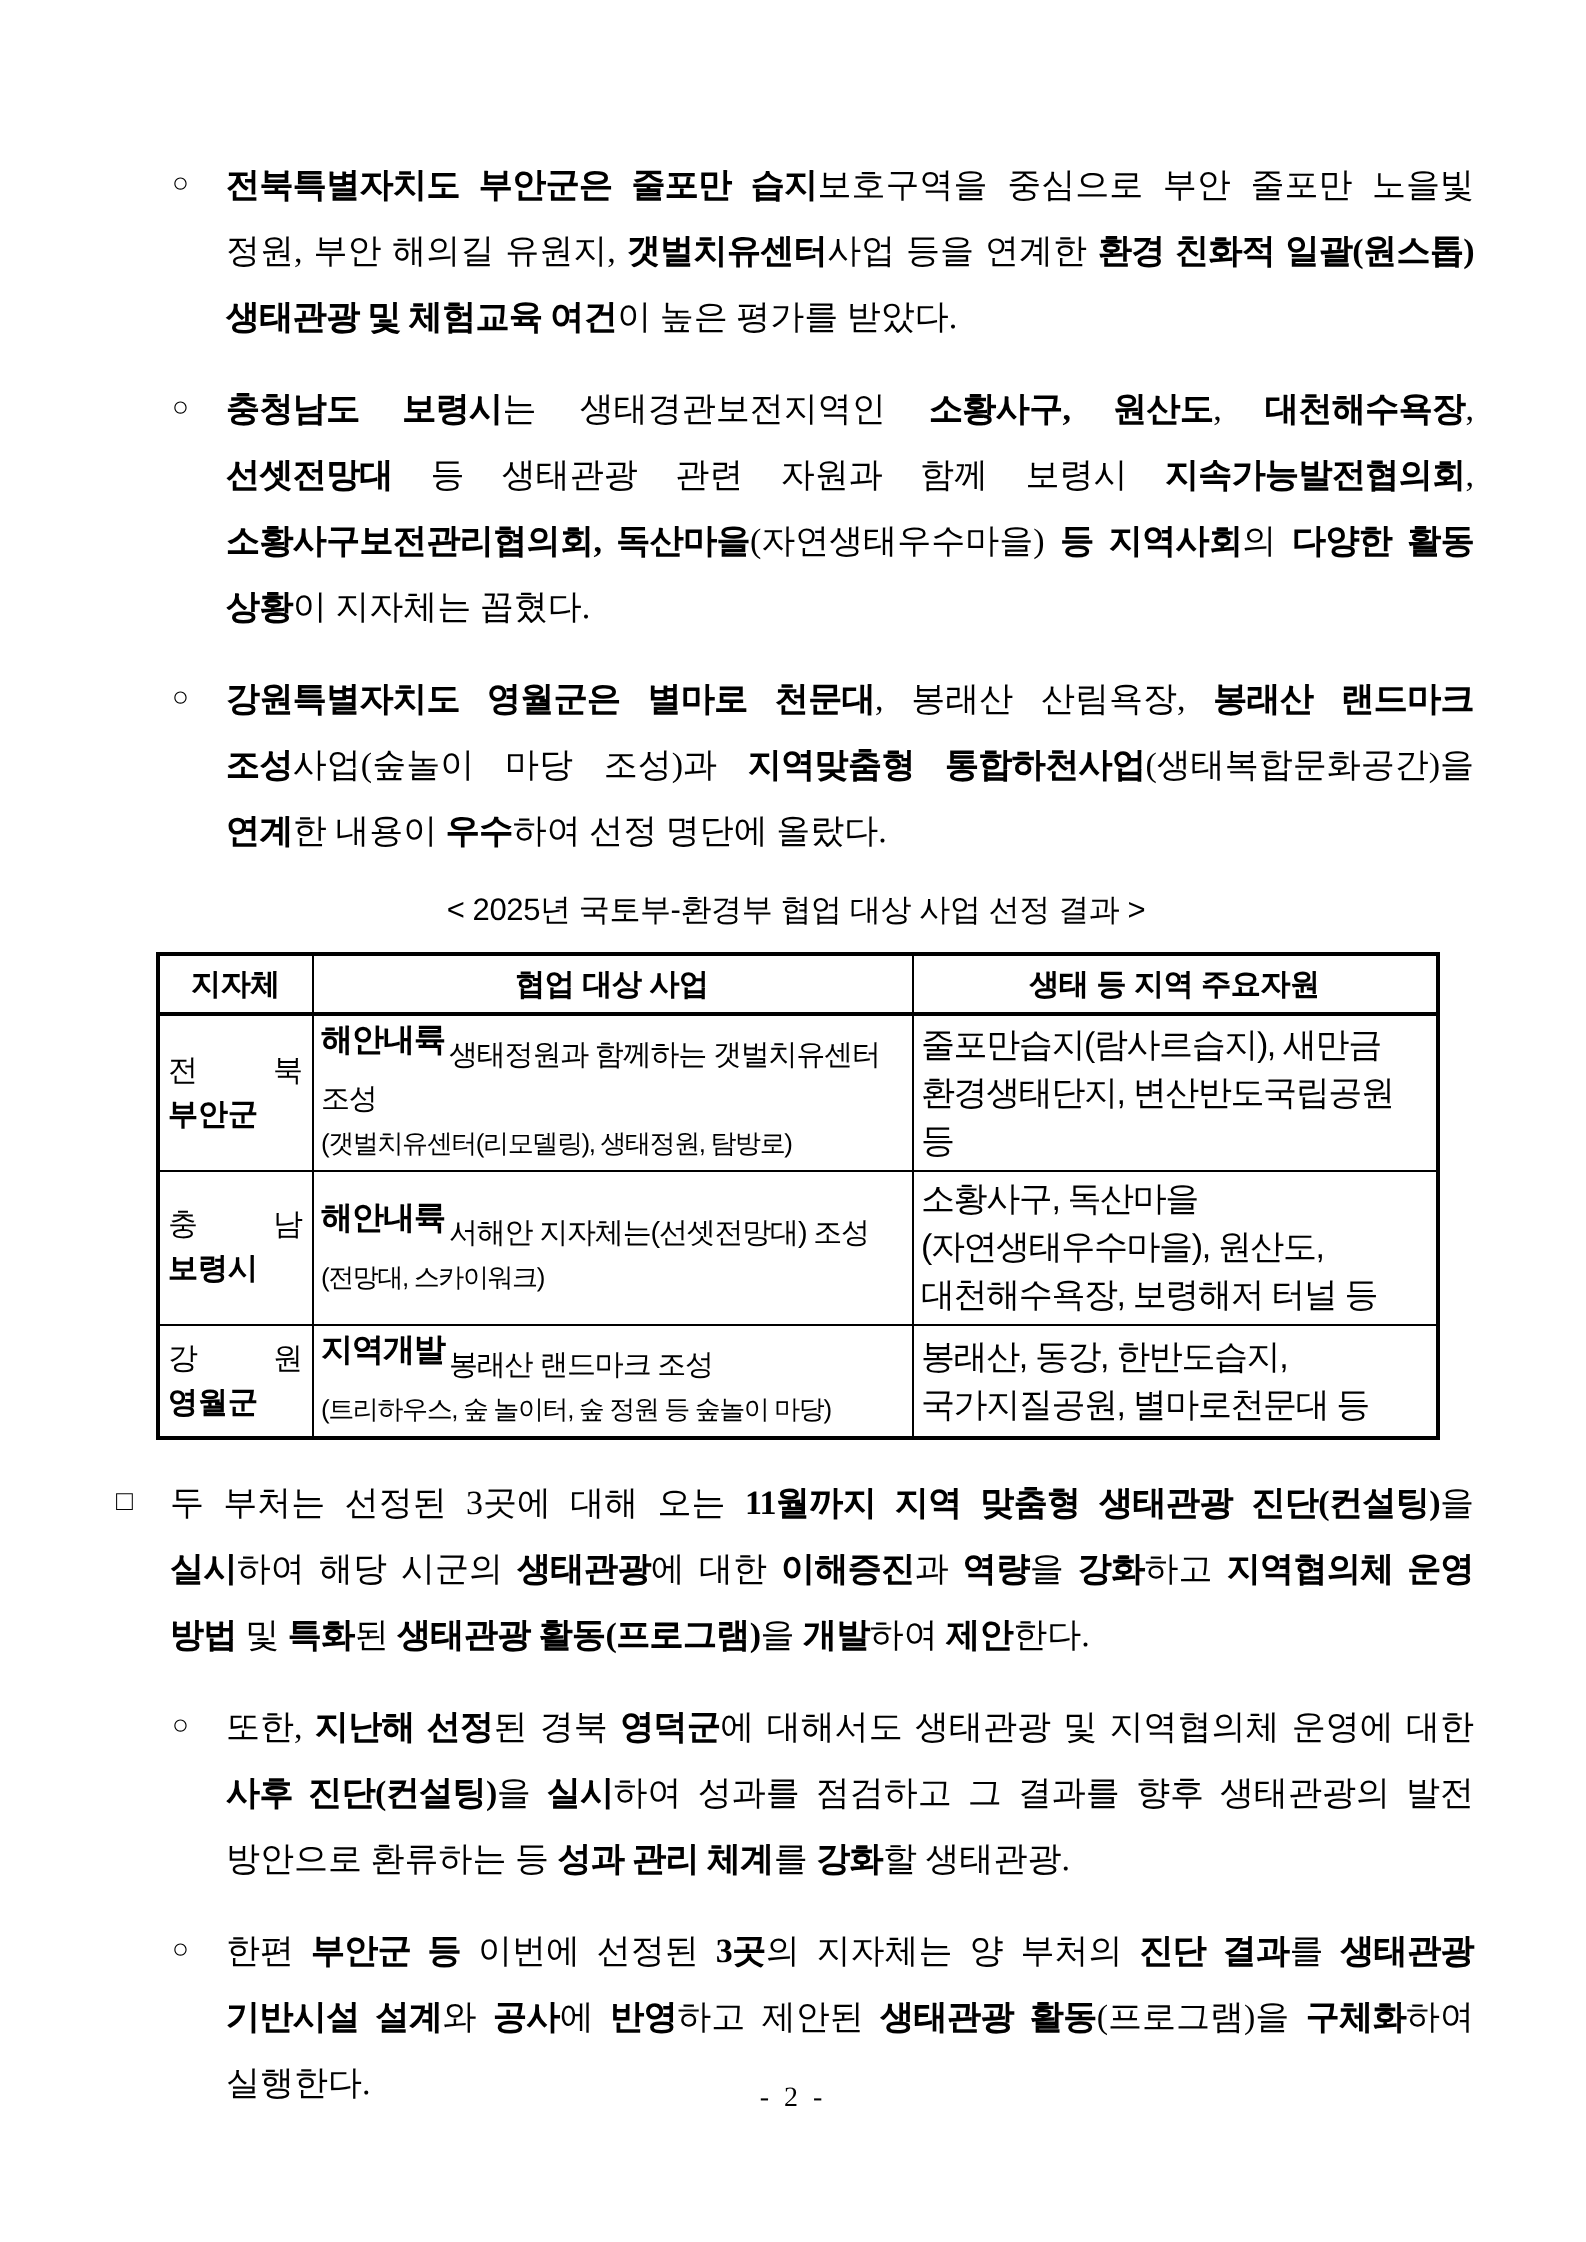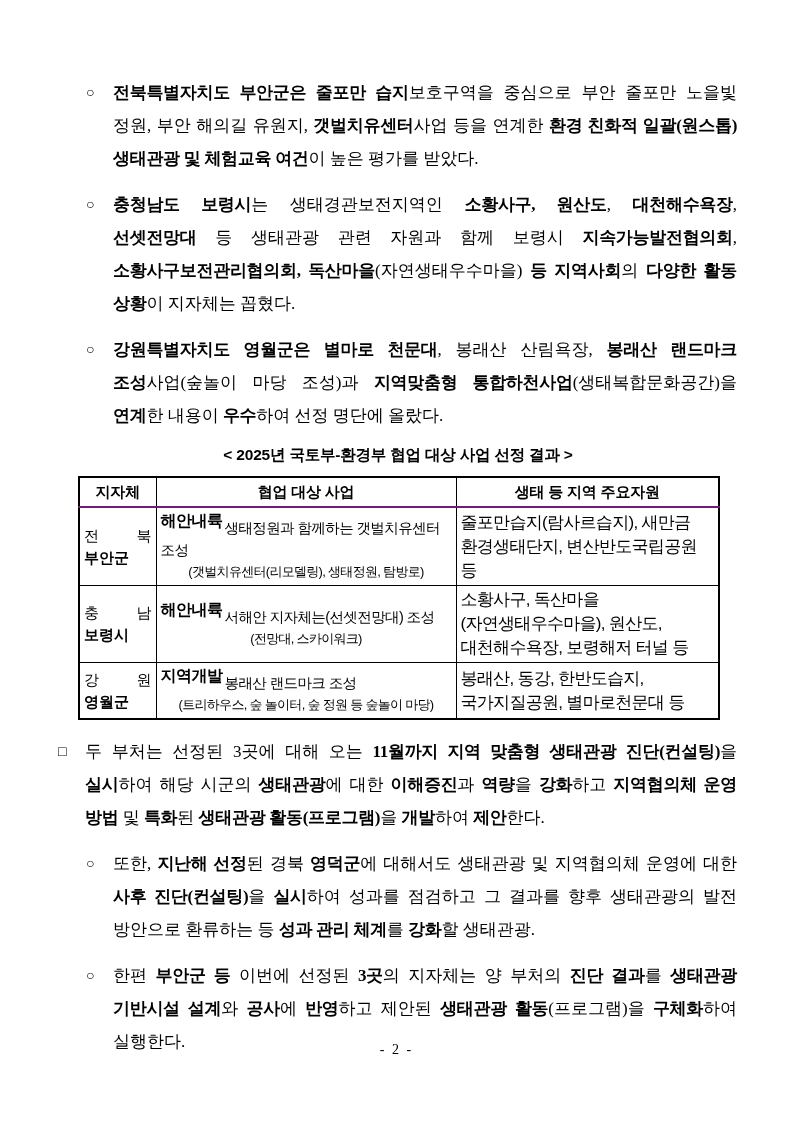--- a/index.html
+++ b/index.html
@@ -13,43 +13,43 @@
   .para{display:flex;margin-bottom:13px;font-size:17px;line-height:33px;
         text-align:justify;word-break:keep-all;}
   .para .marker{flex:none;width:27px;font-size:14px;line-height:33px;}
   .para .ptext{flex:1;}
   .para.indent1{margin-left:28px;}
   .para .ptext b{font-weight:bold;letter-spacing:-0.3px;}
 
   
   .tbl-caption{
     font-family:"Liberation Sans","DejaVu Sans",sans-serif;
-    font-size:15.5px;font-weight:700;text-align:center;
+    font-size:15.5px;font-weight:400;text-align:center;
     margin:2px 0 10px 20px;width:640px;letter-spacing:-0.2px;
   }
 
   
   table.coop{
     border-collapse:collapse;table-layout:fixed;
     margin-left:20px;width:640px;
     font-family:"Liberation Sans","DejaVu Sans",sans-serif;
     border:2.5px solid #000;
   }
   table.coop th,table.coop td{border:1px solid #000;padding:2px 4px;vertical-align:middle;}
   table.coop thead th{
     height:24px;font-size:15px;font-weight:bold;text-align:center;
-    border-bottom:2px solid #701a75;letter-spacing:-0.2px;
+    border-bottom:2px solid #000000;letter-spacing:-0.2px;
   }
   table.coop tbody td{height:47px;}
   td.region{padding:3px 13px;font-size:15px;line-height:22px;}
   .region-l1,.region-l2{text-align:justify;text-align-last:justify;}
   .region-l2{font-weight:bold;}
   td.project{padding:3px 6px 3px 5px;font-size:14.5px;line-height:22px;letter-spacing:-0.6px;}
   .proj-tag{font-weight:bold;font-size:16px;vertical-align:7px;letter-spacing:-0.5px;margin-right:2px;}
-  .proj-sub{display:block;text-align:center;font-size:13px;letter-spacing:-0.7px;}
+  .proj-sub{display:block;text-align:left;font-size:13px;letter-spacing:-0.7px;}
   td.resources{padding:3px 6px;font-size:17px;line-height:24px;letter-spacing:-0.7px;word-break:keep-all;}
 
   
   .footer{
     position:absolute;left:0;top:1042px;width:100%;text-align:center;
     font-size:14px;letter-spacing:2px;
   }
 </style>
 </head>
 <body>

